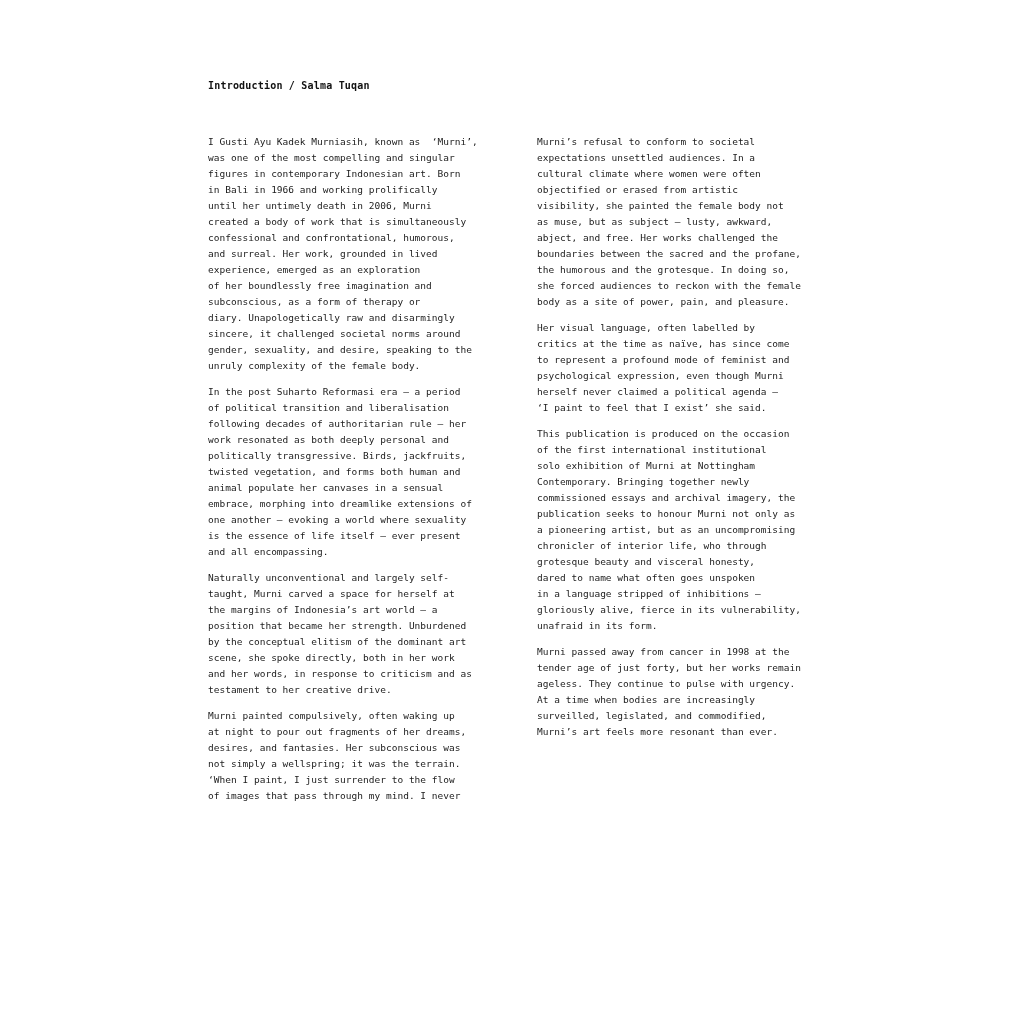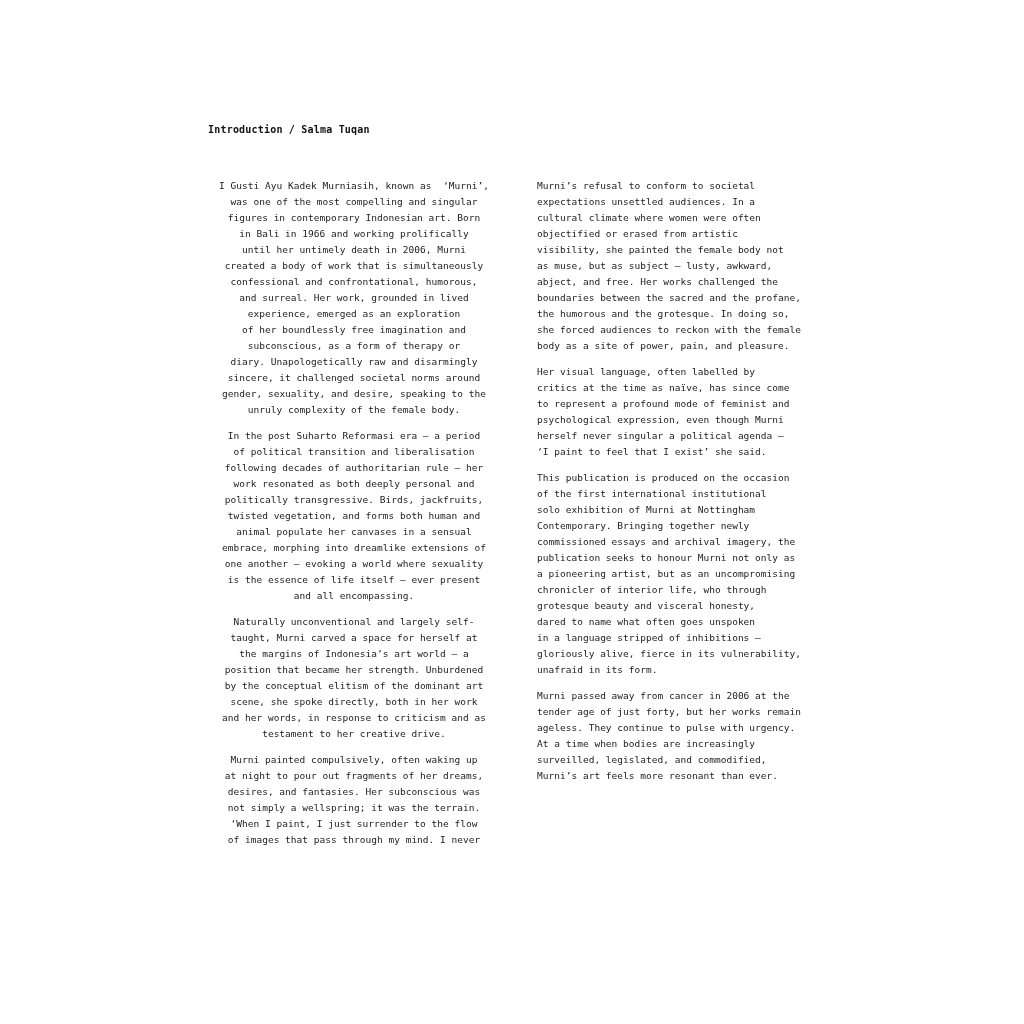--- a/index.html
+++ b/index.html
@@ -8,38 +8,37 @@
     background: #ffffff;
   }
   .page {
     position: relative;
     width: 1024px;
     height: 808px;
     background: #ffffff;
     overflow: hidden;
     font-family: "DejaVu Sans Mono", monospace;
     color: #1b1b1b;
-    margin-top: 44px;
   }
   .doc-header {
     position: absolute;
     left: 208px;
     top: 80px;
     font-family: "DejaVu Sans Mono", monospace;
     font-size: 10px;
     font-weight: bold;
     letter-spacing: 0.2px;
     color: #111111;
     white-space: pre;
   }
   .column {
     position: absolute;
     top: 134px;
   }
-  .column-left  { left: 208px; width: 292px; text-align: center; }
+  .column-left  { left: 208px; width: 292px; }
   .column-right { left: 537px; width: 292px; }
   .column p {
     margin: 0 0 10px 0;
     font-family: "DejaVu Sans Mono", monospace;
     font-size: 9.5px;
     line-height: 16px;
     letter-spacing: 0.02px;
     white-space: pre;
     color: #1b1b1b;
   }
@@ -115,36 +114,36 @@
 as muse, but as subject – lusty, awkward,
 abject, and free. Her works challenged the
 boundaries between the sacred and the profane,
 the humorous and the grotesque. In doing so,
 she forced audiences to reckon with the female
 body as a site of power, pain, and pleasure.</p>
     <p>Her visual language, often labelled by
 critics at the time as naïve, has since come
 to represent a profound mode of feminist and
 psychological expression, even though Murni
-herself never singular a political agenda –
+herself never claimed a political agenda –
 ‘I paint to feel that I exist’ she said.</p>
     <p>This publication is produced on the occasion
 of the first international institutional
 solo exhibition of Murni at Nottingham
 Contemporary. Bringing together newly
 commissioned essays and archival imagery, the
 publication seeks to honour Murni not only as
 a pioneering artist, but as an uncompromising
 chronicler of interior life, who through
 grotesque beauty and visceral honesty,
 dared to name what often goes unspoken
 in a language stripped of inhibitions –
 gloriously alive, fierce in its vulnerability,
 unafraid in its form.</p>
-    <p>Murni passed away from cancer in 2006 at the
+    <p>Murni passed away from cancer in 1998 at the
 tender age of just forty, but her works remain
 ageless. They continue to pulse with urgency.
 At a time when bodies are increasingly
 surveilled, legislated, and commodified,
 Murni’s art feels more resonant than ever.</p>
   </div>
 
   <div class="page-number">7</div>
 
 </div>

